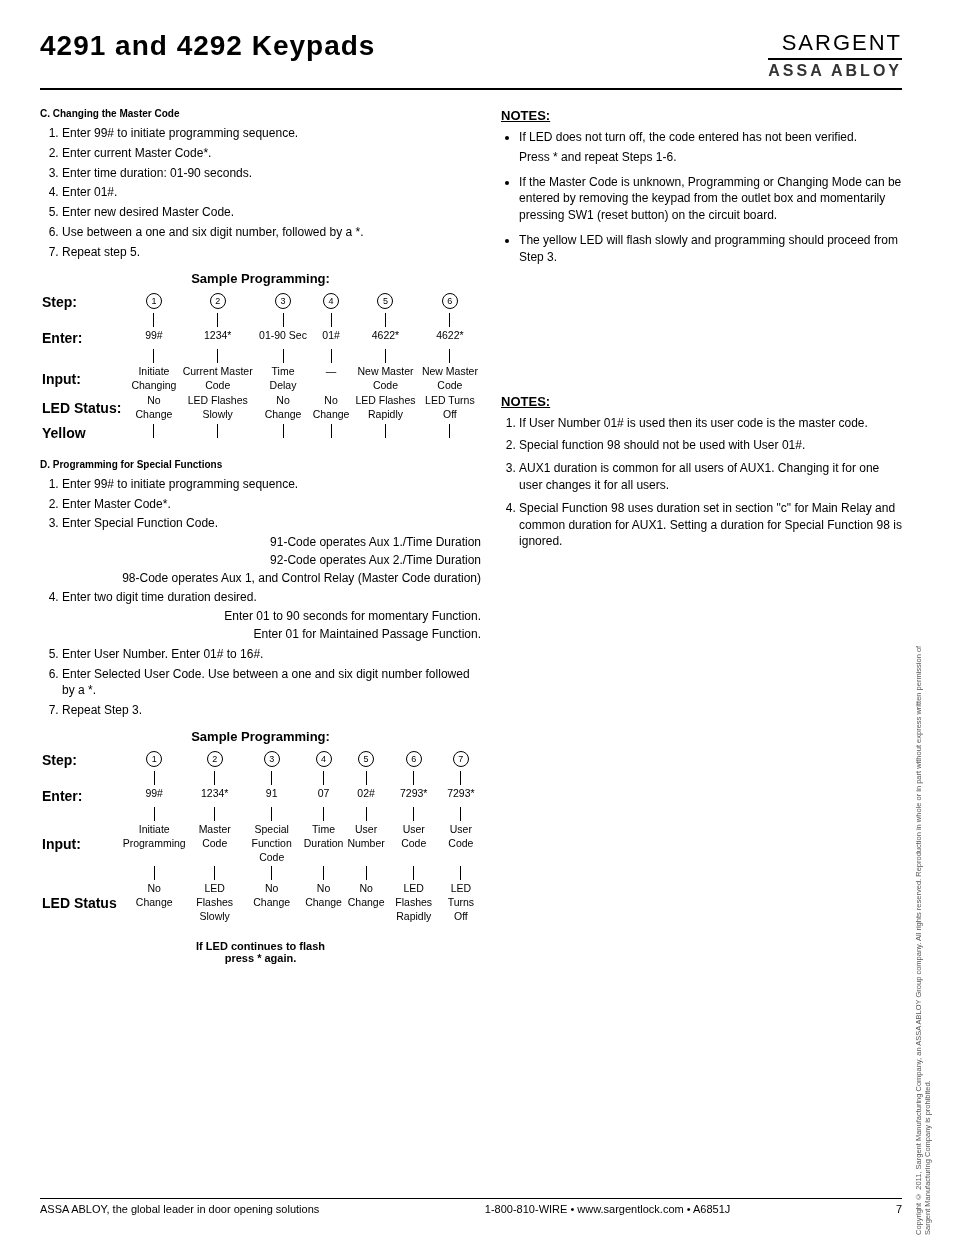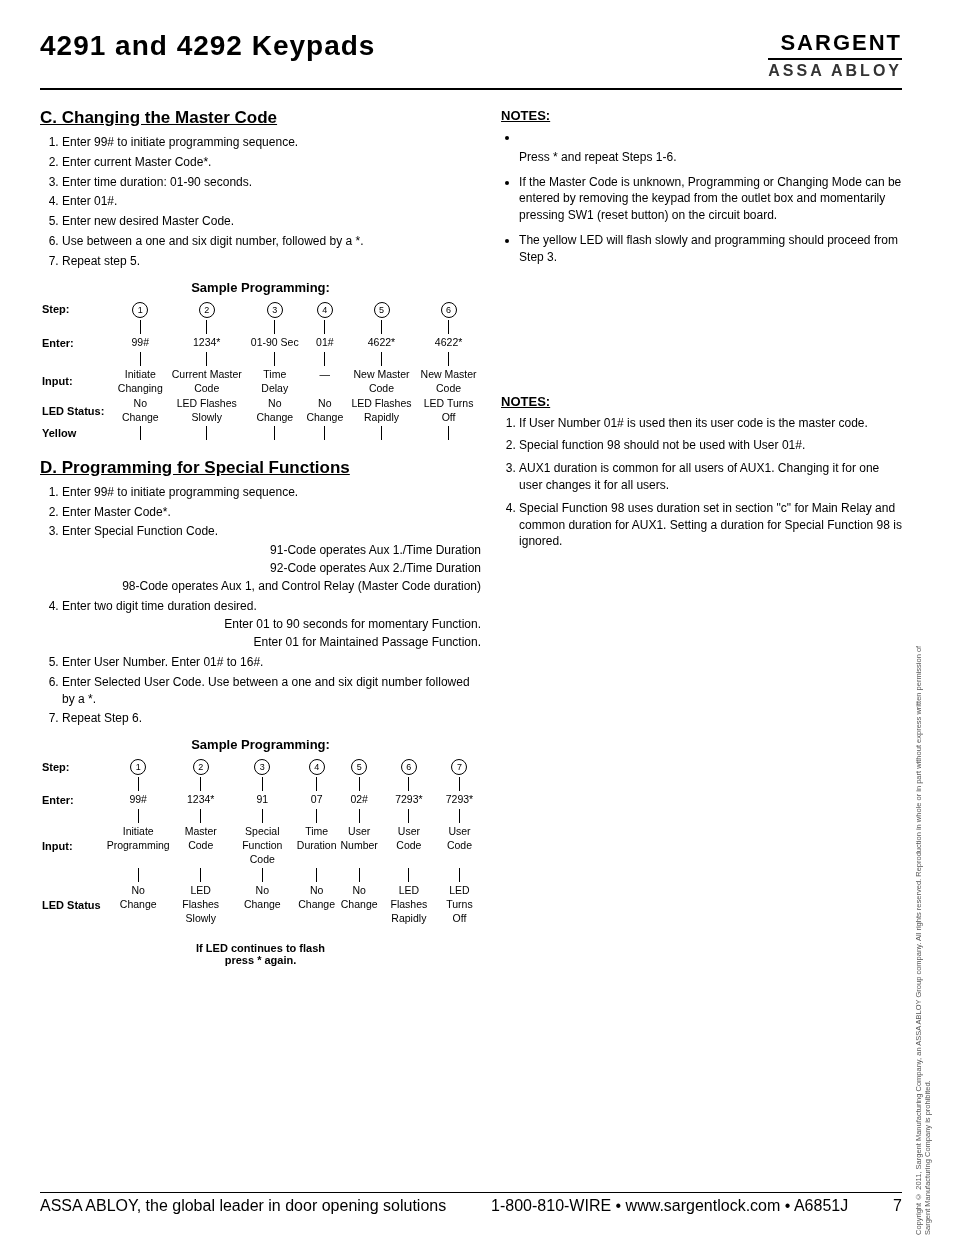--- a/index.html
+++ b/index.html
@@ -30,21 +30,21 @@
     .main-title {
       font-size: 28px;
       font-weight: 900;
       letter-spacing: 1px;
     }
     .logo-block {
       text-align: right;
     }
     .logo-sargent {
       font-size: 22px;
-      font-weight: 700;
+      font-weight: 400;
       letter-spacing: 2px;
       border-bottom: 2px solid #000;
       padding-bottom: 2px;
       margin-bottom: 2px;
     }
     .logo-assa {
       font-size: 16px;
       font-weight: 700;
       letter-spacing: 3px;
       color: #333;
@@ -58,24 +58,23 @@
     }
     .left-col {
       flex: 1.1;
     }
     .right-col {
       flex: 1;
     }
 
     
     .section-heading {
-      font-size: 17px;
+      font-size: 10px;
       font-weight: 900;
       margin-bottom: 6px;
-      text-decoration: underline;
     }
 
     
     ol.instructions {
       padding-left: 22px;
       margin-bottom: 10px;
     }
     ol.instructions li {
       margin-bottom: 3px;
       font-size: 12px;
@@ -114,21 +113,21 @@
       vertical-align: top;
       padding: 1px 2px;
       line-height: 1.3;
     }
     .step-diagram td.label-col {
       text-align: left;
       font-weight: 700;
       white-space: nowrap;
       padding-right: 4px;
       vertical-align: middle;
-      font-size: 11px;
+      font-size: 14px;
     }
     .circle {
       display: inline-block;
       width: 16px;
       height: 16px;
       border-radius: 50%;
       border: 1.5px solid #000;
       text-align: center;
       line-height: 14px;
       font-size: 9px;
@@ -169,21 +168,21 @@
 
     
     .footer {
       position: absolute;
       bottom: 20px;
       left: 40px;
       right: 40px;
       display: flex;
       justify-content: space-between;
       align-items: center;
-      font-size: 16px;
+      font-size: 11px;
       border-top: 1px solid #000;
       padding-top: 4px;
     }
 
     
     .sidebar-text {
       position: absolute;
       right: 10px;
       top: 620px;
       writing-mode: vertical-rl;
@@ -354,21 +353,21 @@
           </li>
           <li>
             Enter two digit time duration desired.
             <ul class="sub-list">
               <li>Enter 01 to 90 seconds for momentary Function.</li>
               <li>Enter 01 for Maintained Passage Function.</li>
             </ul>
           </li>
           <li>Enter User Number. Enter 01# to 16#.</li>
           <li>Enter Selected User Code. Use between a one and six digit number followed by a *.</li>
-          <li>Repeat Step 6.</li>
+          <li>Repeat Step 3.</li>
         </ol>
 
         <div class="sample-heading">Sample Programming:</div>
         <div class="step-diagram">
           <table>
             <tbody>
                 <tr>
               <td class="label-col"><b>Step:</b></td>
               <td><span class="circle">1</span></td>
               <td><span class="circle">2</span></td>
@@ -490,20 +489,21 @@
       </div>
 
     </div>
 
     <div class="right-col">
 
       <div>
         <div class="notes-heading">NOTES:</div>
         <ul class="notes-list">
           <li>
+            <span>If LED does not turn off, the code entered has not been verified.</span>
             <br>
             <span style="display:block;margin-top:3px;margin-left:0;">Press * and repeat Steps 1-6.</span>
           </li>
           <li>
             <span>If the Master Code is unknown, Programming or Changing Mode can be entered by removing the keypad from the outlet box and momentarily pressing SW1 (reset button) on the circuit board.</span>
             <br>
           </li>
           <li>
             <span>The yellow LED will flash slowly and programming should proceed from Step 3.</span>
           </li>

